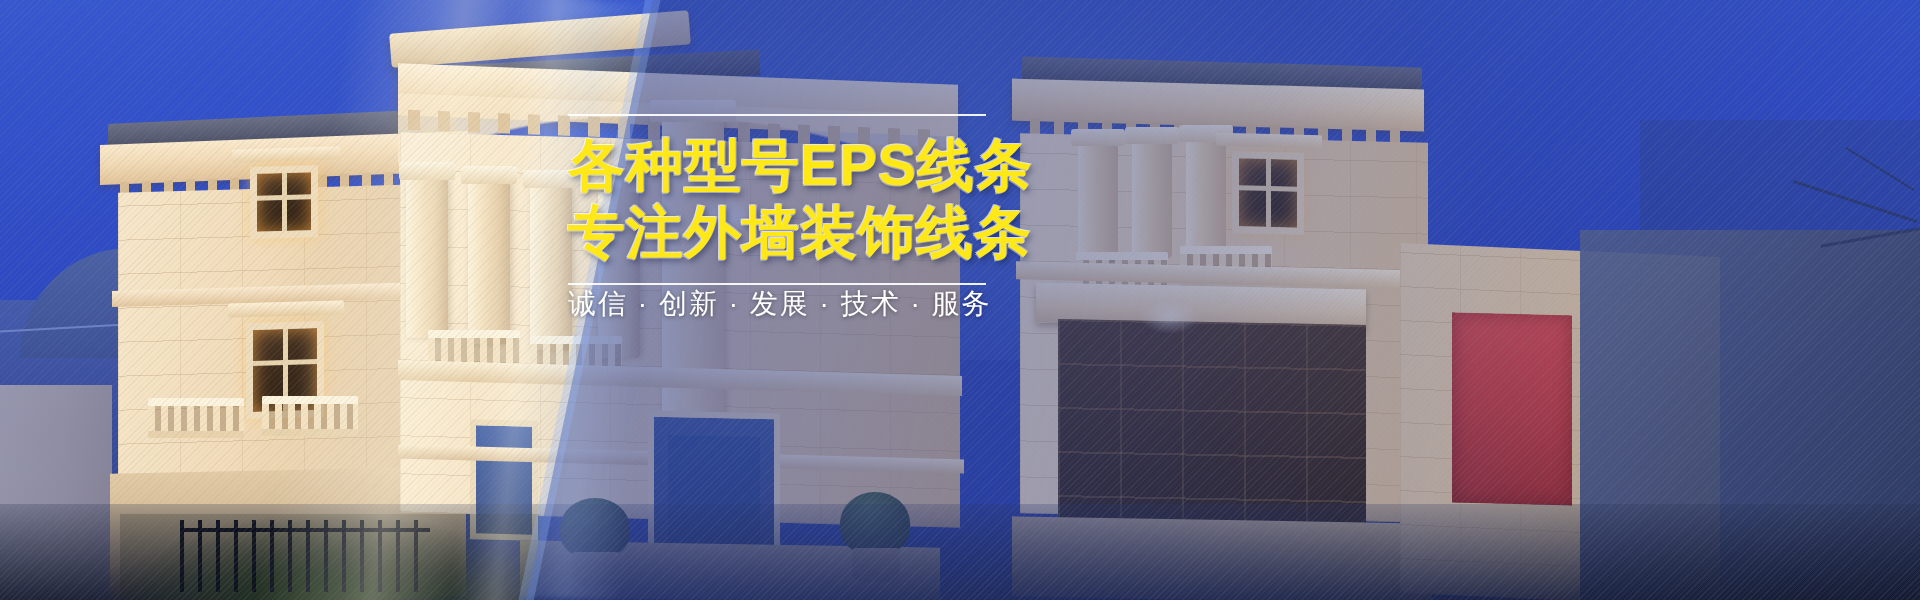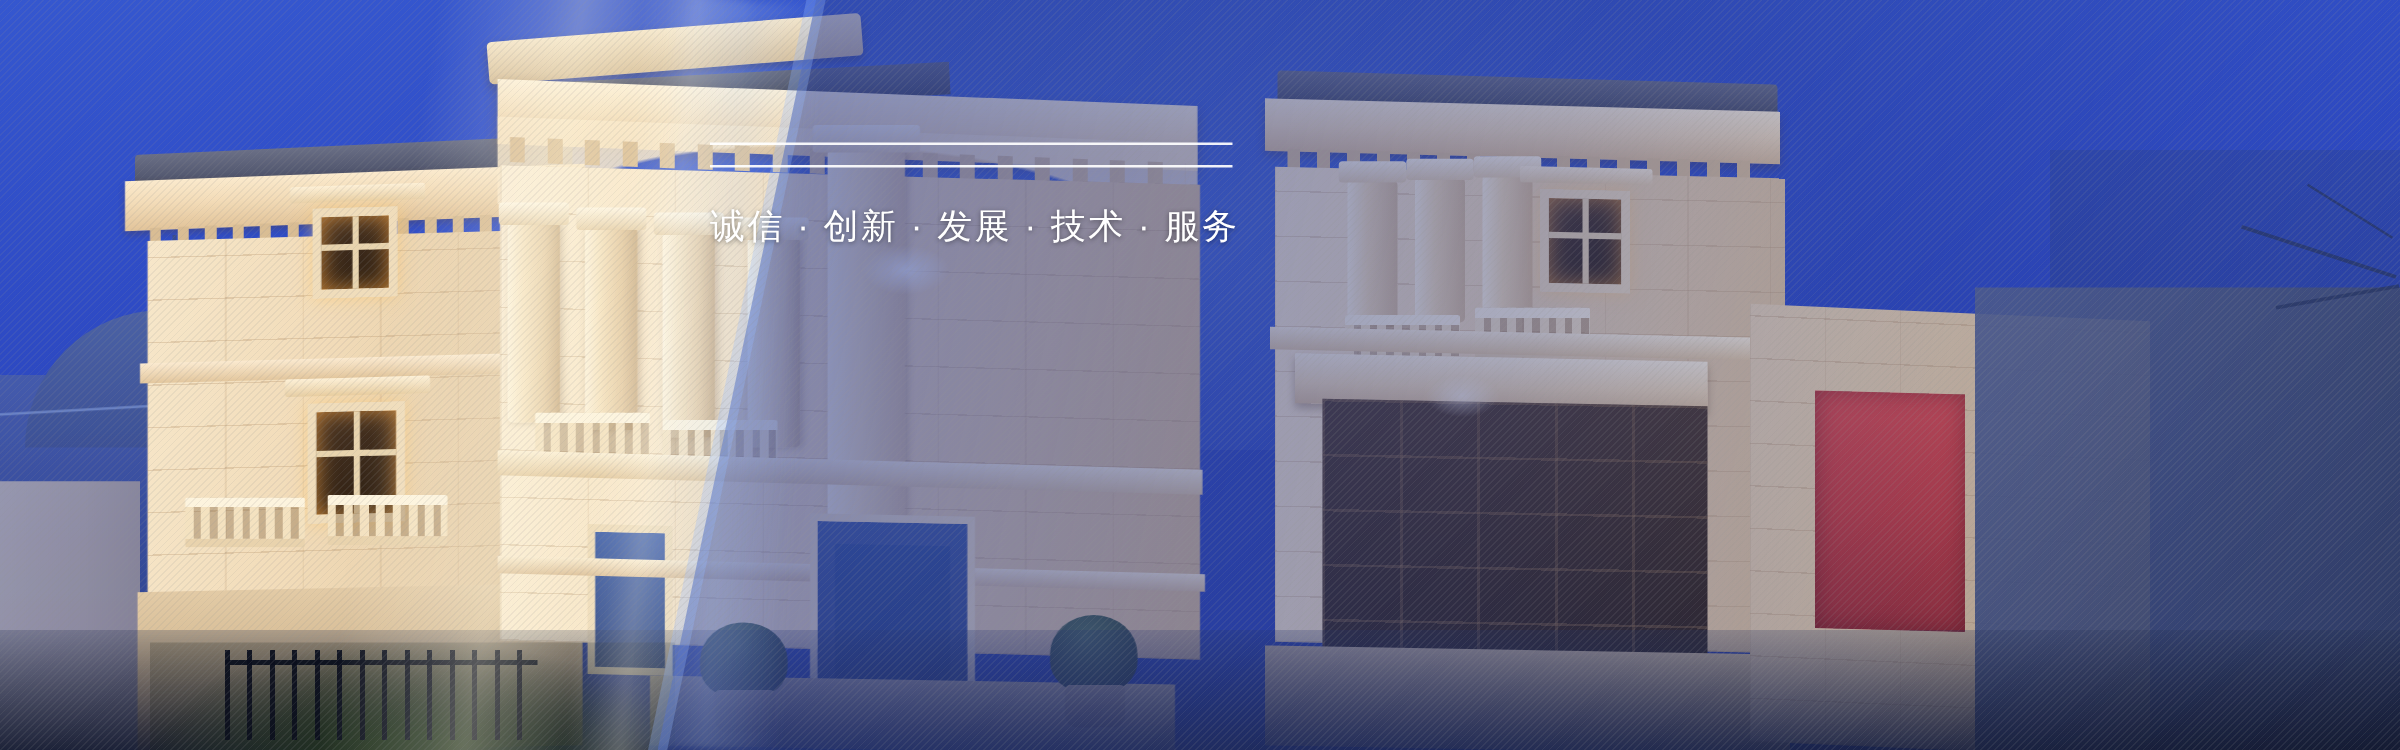--- a/index.html
+++ b/index.html
@@ -527,21 +527,21 @@
        2px  3px 6px rgba(20,30,70,.55);
   }
   .rule-bot {
     margin-top: 16px;
     width: 418px;
     height: 2px;
     background: #ffffff;
     opacity: .92;
   }
   .tagline {
-    margin-top: 28px;
+    margin-top: 0;
     font-size: 28px;
     color: #ffffff;
     letter-spacing: 2px;
     white-space: nowrap;
     text-shadow: 0 1px 4px rgba(0,0,0,.45);
   }
 </style>
 </head>
 <body>
 
@@ -632,17 +632,21 @@
 
   <div class="panel"></div>
   <div class="panel-glow"></div>
   <div class="panel-edge"></div>
 
   <div class="hatch"></div>
   <div class="hatch2"></div>
 
   <div class="copy">
     <div class="rule-top"></div>
+    <div class="headline">
+      <div class="hl-line">各种型号EPS线条</div>
+      <div class="hl-line">专注外墙装饰线条</div>
+    </div>
     <div class="rule-bot"></div>
     <div class="tagline">诚信 · 创新 · 发展 · 技术 · 服务</div>
   </div>
 
 </div>
 
 </body></html>

